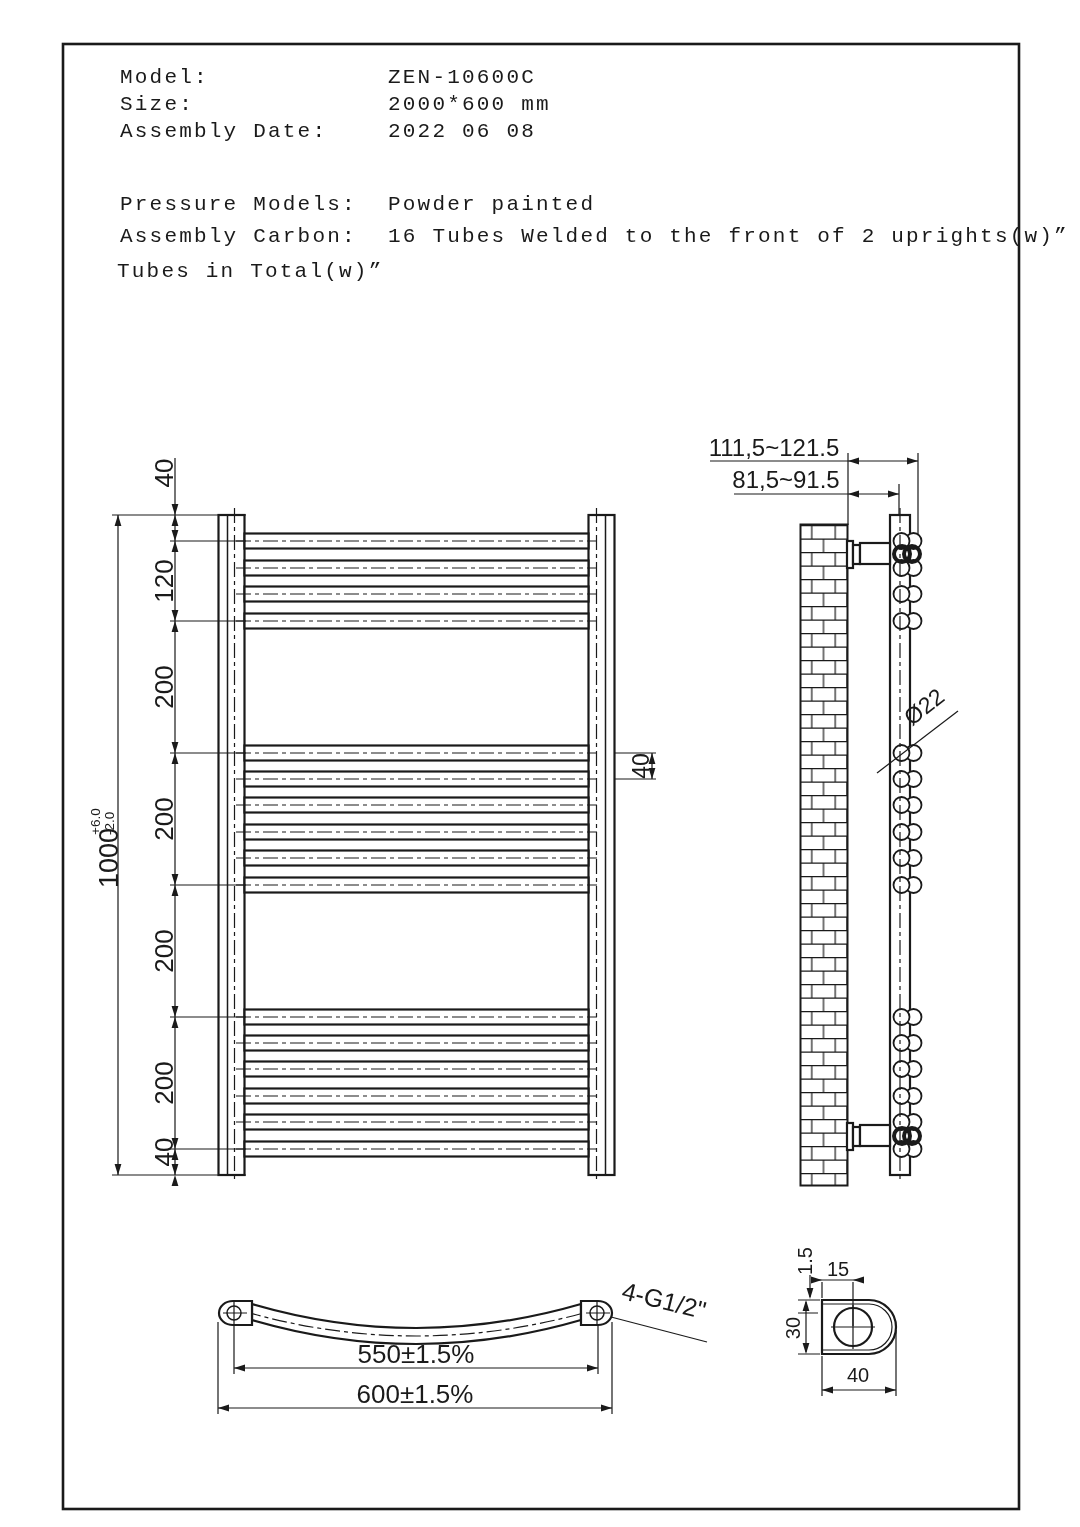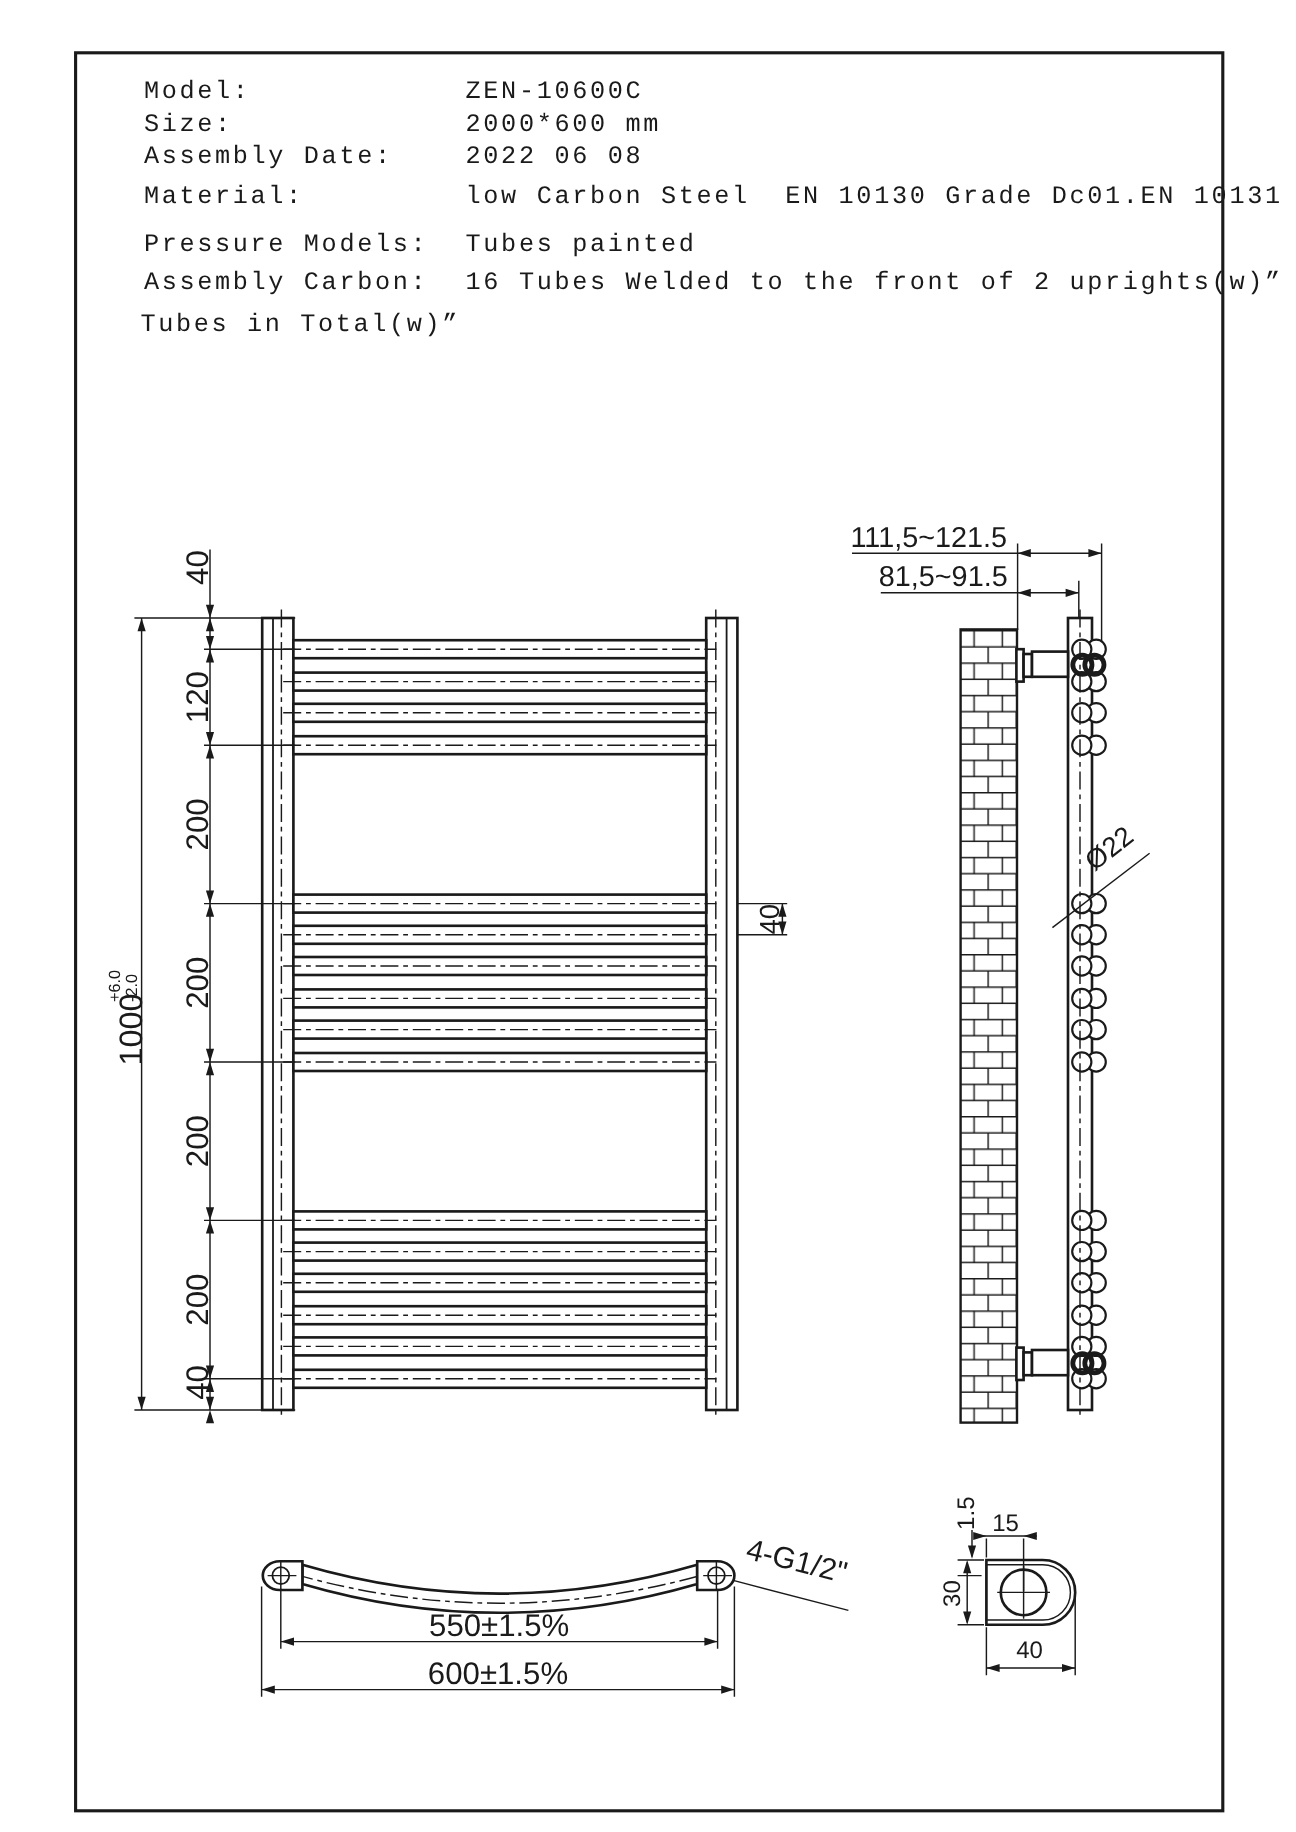--- a/index.html
+++ b/index.html
@@ -23,22 +23,21 @@
 </style>
 </head>
 <body>
 
 <div id="page">
 
   <div class="specs">
     <div class="spec-row" style="top:66px"><span class="spec-label">Model:</span><span class="spec-val">ZEN-10600C</span></div>
     <div class="spec-row" style="top:93px"><span class="spec-label">Size:</span><span class="spec-val">2000*600 mm</span></div>
     <div class="spec-row" style="top:120px"><span class="spec-label">Assembly Date:</span><span class="spec-val">2022 06 08</span></div>
-    <div class="spec-row" style="top:153px"><span class="spec-label">Material:</span><span class="spec-val">low Carbon Steel  EN 10130 Grade Dc01.EN 10131</span></div>
-    <div class="spec-row" style="top:193px"><span class="spec-label">Pressure Models:</span><span class="spec-val">Tubes painted</span></div>
+    <div class="spec-row" style="top:193px"><span class="spec-label">Pressure Models:</span><span class="spec-val">Powder painted</span></div>
     <div class="spec-row" style="top:225px"><span class="spec-label">Assembly Carbon:</span><span class="spec-val">16 Tubes Welded to the front of 2 uprights(w)”  18</span></div>
     <div class="spec-line" style="top:260px">Tubes in Total(w)”</div>
   </div>
 
   <svg id="drawing" width="1080" height="1527" viewBox="0 0 1080 1527">
     <defs>
       <pattern id="brick" x="800" y="525" width="23.5" height="27" patternUnits="userSpaceOnUse">
         <rect width="23.5" height="27" fill="#fff"></rect>
         <path d="M0 0.6 H23.5 M0 14.1 H23.5 M11.75 0.6 V14.1 M0 14.1 V27 M23.5 14.1 V27" stroke="#1a1a1a" stroke-width="1.2" fill="none"></path>
       </pattern>

